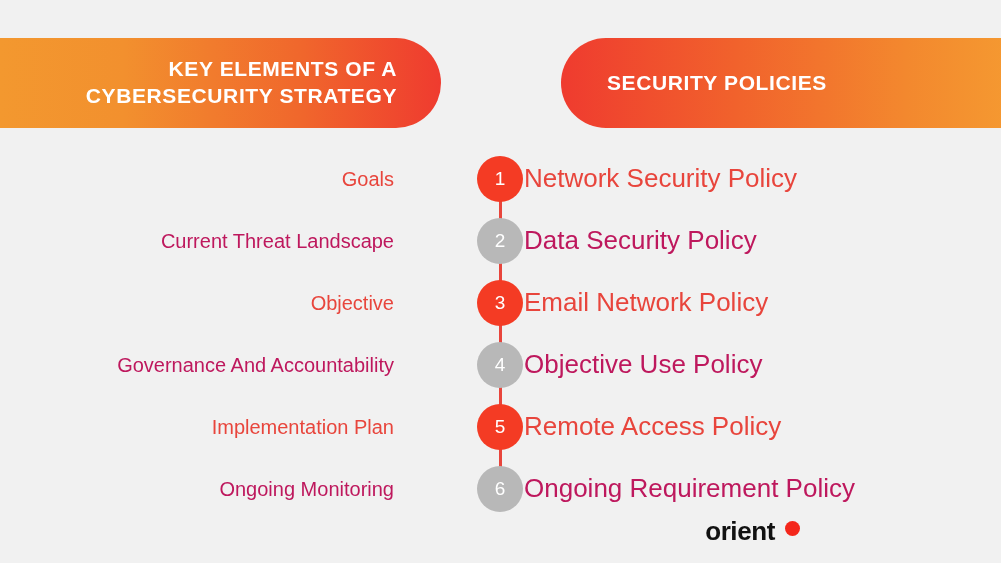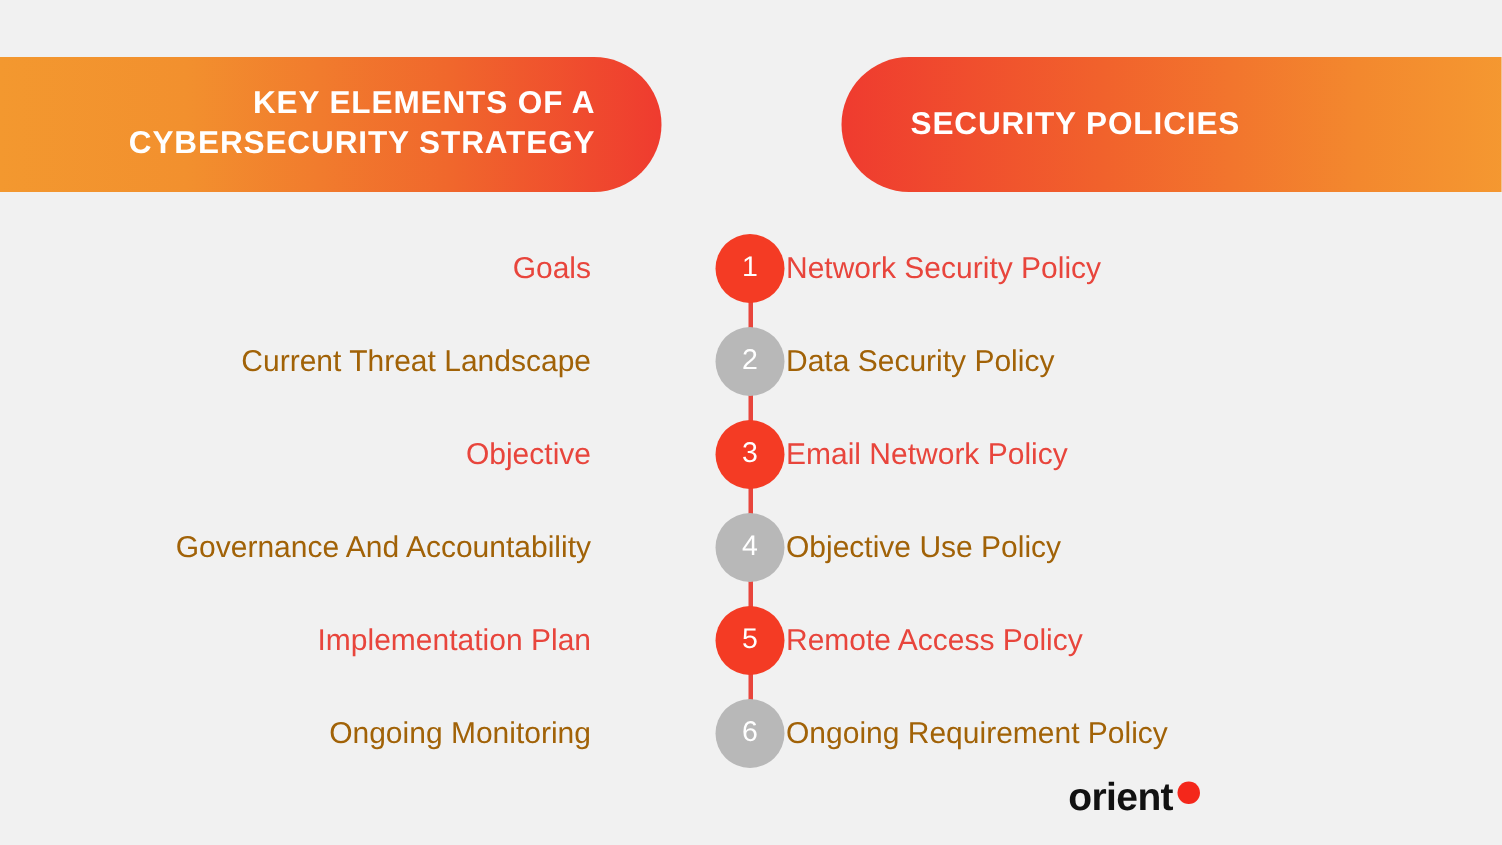--- a/index.html
+++ b/index.html
@@ -96,29 +96,29 @@
     white-space:nowrap;
     display:flex;
     justify-content:flex-end;
     align-items:center;
   }
 
   .row-right {
     width:460px;
     text-align:left;
     padding-left:64px;
-    font-size:20px;
+    font-size:26px;
     line-height:1.2;
     white-space:nowrap;
     display:flex;
     justify-content:flex-start;
     align-items:center;
   }
 
-  .item-text.dark { color:#a16207; }
+  .item-text.dark { color:#be185d; }
   .item-text.red  { color:#E8453C; }
 
   .circle {
     position:absolute;
     left:477px;
     top:50%;
     transform:translateY(-50%);
     width:46px;
     height:46px;
     border-radius:50%;
@@ -134,21 +134,21 @@
   .circle.red  { background:#F43B24; }
   .circle.gray { background:#B8B8B8; }
 
   
   .logo {
     position:absolute;
     right:24px;
     bottom:19px;
     display:flex;
     align-items:center;
-    gap:3px;
+    gap:10px;
   }
 
   .logo-text {
     font-size:26px;
     font-weight:bold;
     color:#111111;
     letter-spacing:-0.4px;
     line-height:1;
   }
 

